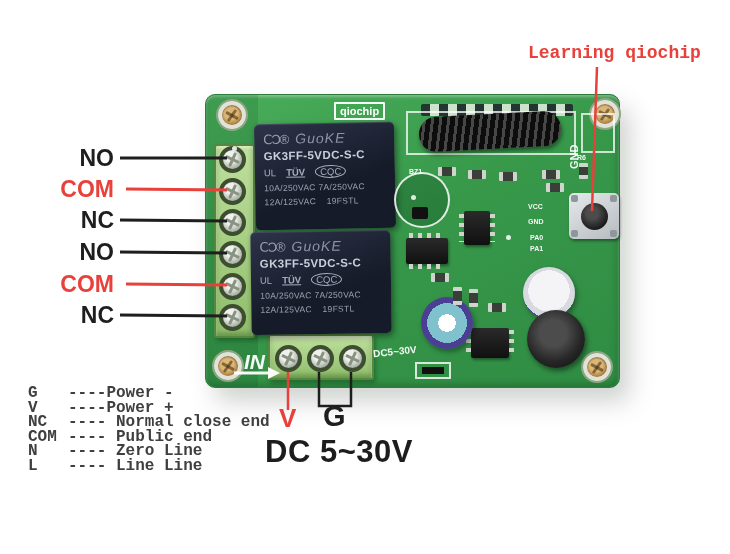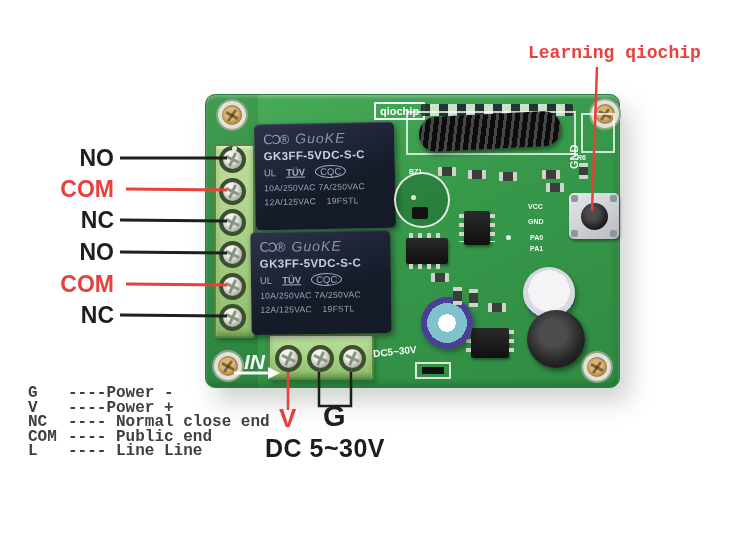--- a/index.html
+++ b/index.html
@@ -15,21 +15,21 @@
   
   .board{position:absolute;left:205px;top:94px;width:415px;height:294px;border-radius:10px;
          background:linear-gradient(155deg,#49ad5a,#37984a 45%,#2f8c43);
          border:1px solid #2a7d3b;box-sizing:border-box;
          box-shadow:10px 14px 24px rgba(100,108,100,.30), inset 0 2px 3px rgba(255,255,255,.35), inset -2px -3px 6px rgba(0,40,10,.25);}
   .board-shade-left{position:absolute;left:0;top:0;width:52px;height:100%;border-radius:10px 0 0 10px;
          background:rgba(0,50,15,.13);}
   .pcb-title{position:absolute;left:41px;top:5px;color:#fafff6;font-size:20px;font-weight:bold;
          letter-spacing:1px;text-shadow:0 1px 1px rgba(0,0,0,.25);}
   .brand-badge{position:absolute;left:128px;top:7px;color:#fff;font-size:11px;font-weight:bold;
-         border:2px solid rgba(255,255,255,.95);padding:0 4px;line-height:14px;border-radius:1px;margin-left:40px;}
+         border:2px solid rgba(255,255,255,.95);padding:0 4px;line-height:14px;border-radius:1px;}
   .mscrew{position:absolute;width:28px;height:28px;border-radius:50%;box-sizing:border-box;
          background:radial-gradient(circle at 45% 40%, #dcb777 0 40%, #a97f3f 72%, #7d5a28 100%);
          border:4px solid #e2e3d8;box-shadow:0 0 0 2px #8fa584, inset 0 1px 2px rgba(0,0,0,.4);}
   .mscrew::before,.mscrew::after{content:"";position:absolute;left:15%;top:44%;width:70%;height:3px;
          background:rgba(60,40,10,.55);border-radius:2px;}
   .mscrew::before{transform:rotate(28deg);} .mscrew::after{transform:rotate(-55deg);}
   
   .tblock{position:absolute;background:linear-gradient(180deg,#bee09d,#8fbe6b);
          border:2px solid #55883d;border-radius:3px;box-sizing:border-box;
          box-shadow:inset 0 2px 3px rgba(255,255,255,.5), inset 0 -3px 5px rgba(20,60,10,.35), 2px 3px 4px rgba(0,30,5,.3);}
@@ -96,21 +96,21 @@
   .wl{position:absolute;left:40px;width:74px;text-align:right;font-size:23px;font-weight:bold;
       color:var(--ink);z-index:50;line-height:26px;}
   .wl.red{color:var(--annotation-red);}
   .learning-label{position:absolute;left:528px;top:43px;z-index:50;color:var(--annotation-red);
       font-family:"Liberation Mono",monospace;font-weight:bold;font-size:18px;}
   .v-label{position:absolute;left:279px;top:403px;z-index:50;color:var(--annotation-red);
       font-size:26px;font-weight:bold;}
   .g-label{position:absolute;left:323px;top:400px;z-index:50;color:var(--ink);
       font-size:29px;font-weight:bold;}
   .dc-label{position:absolute;left:265px;top:434px;z-index:50;color:#1d1d1d;
-      font-size:25px;font-weight:bold;letter-spacing:.5px;}
+      font-size:31px;font-weight:bold;letter-spacing:.5px;}
   .legend{position:absolute;left:28px;top:386px;z-index:50;color:#3f3f3f;
       font-family:"Liberation Mono",monospace;font-weight:bold;font-size:16px;line-height:14.5px;}
   .legend-row{white-space:pre;}
   .legend-key{display:inline-block;width:40px;}
 </style>
 </head>
 <body>
 
 <div class="stage">
 
@@ -246,16 +246,17 @@
   <div class="learning-label">Learning qiochip</div>
   <div class="v-label">V</div>
   <div class="g-label">G</div>
   <div class="dc-label">DC 5~30V</div>
 
   <div class="legend">
     <div class="legend-row"><span class="legend-key">G</span><span>----Power -</span></div>
     <div class="legend-row"><span class="legend-key">V</span><span>----Power +</span></div>
     <div class="legend-row"><span class="legend-key">NC</span><span>---- Normal close end</span></div>
     <div class="legend-row"><span class="legend-key">COM</span><span>---- Public end</span></div>
+    <div class="legend-row"><span class="legend-key">N</span><span>---- Zero Line</span></div>
     <div class="legend-row"><span class="legend-key">L</span><span>---- Line Line</span></div>
   </div>
 
 </div>
 
 </body></html>

